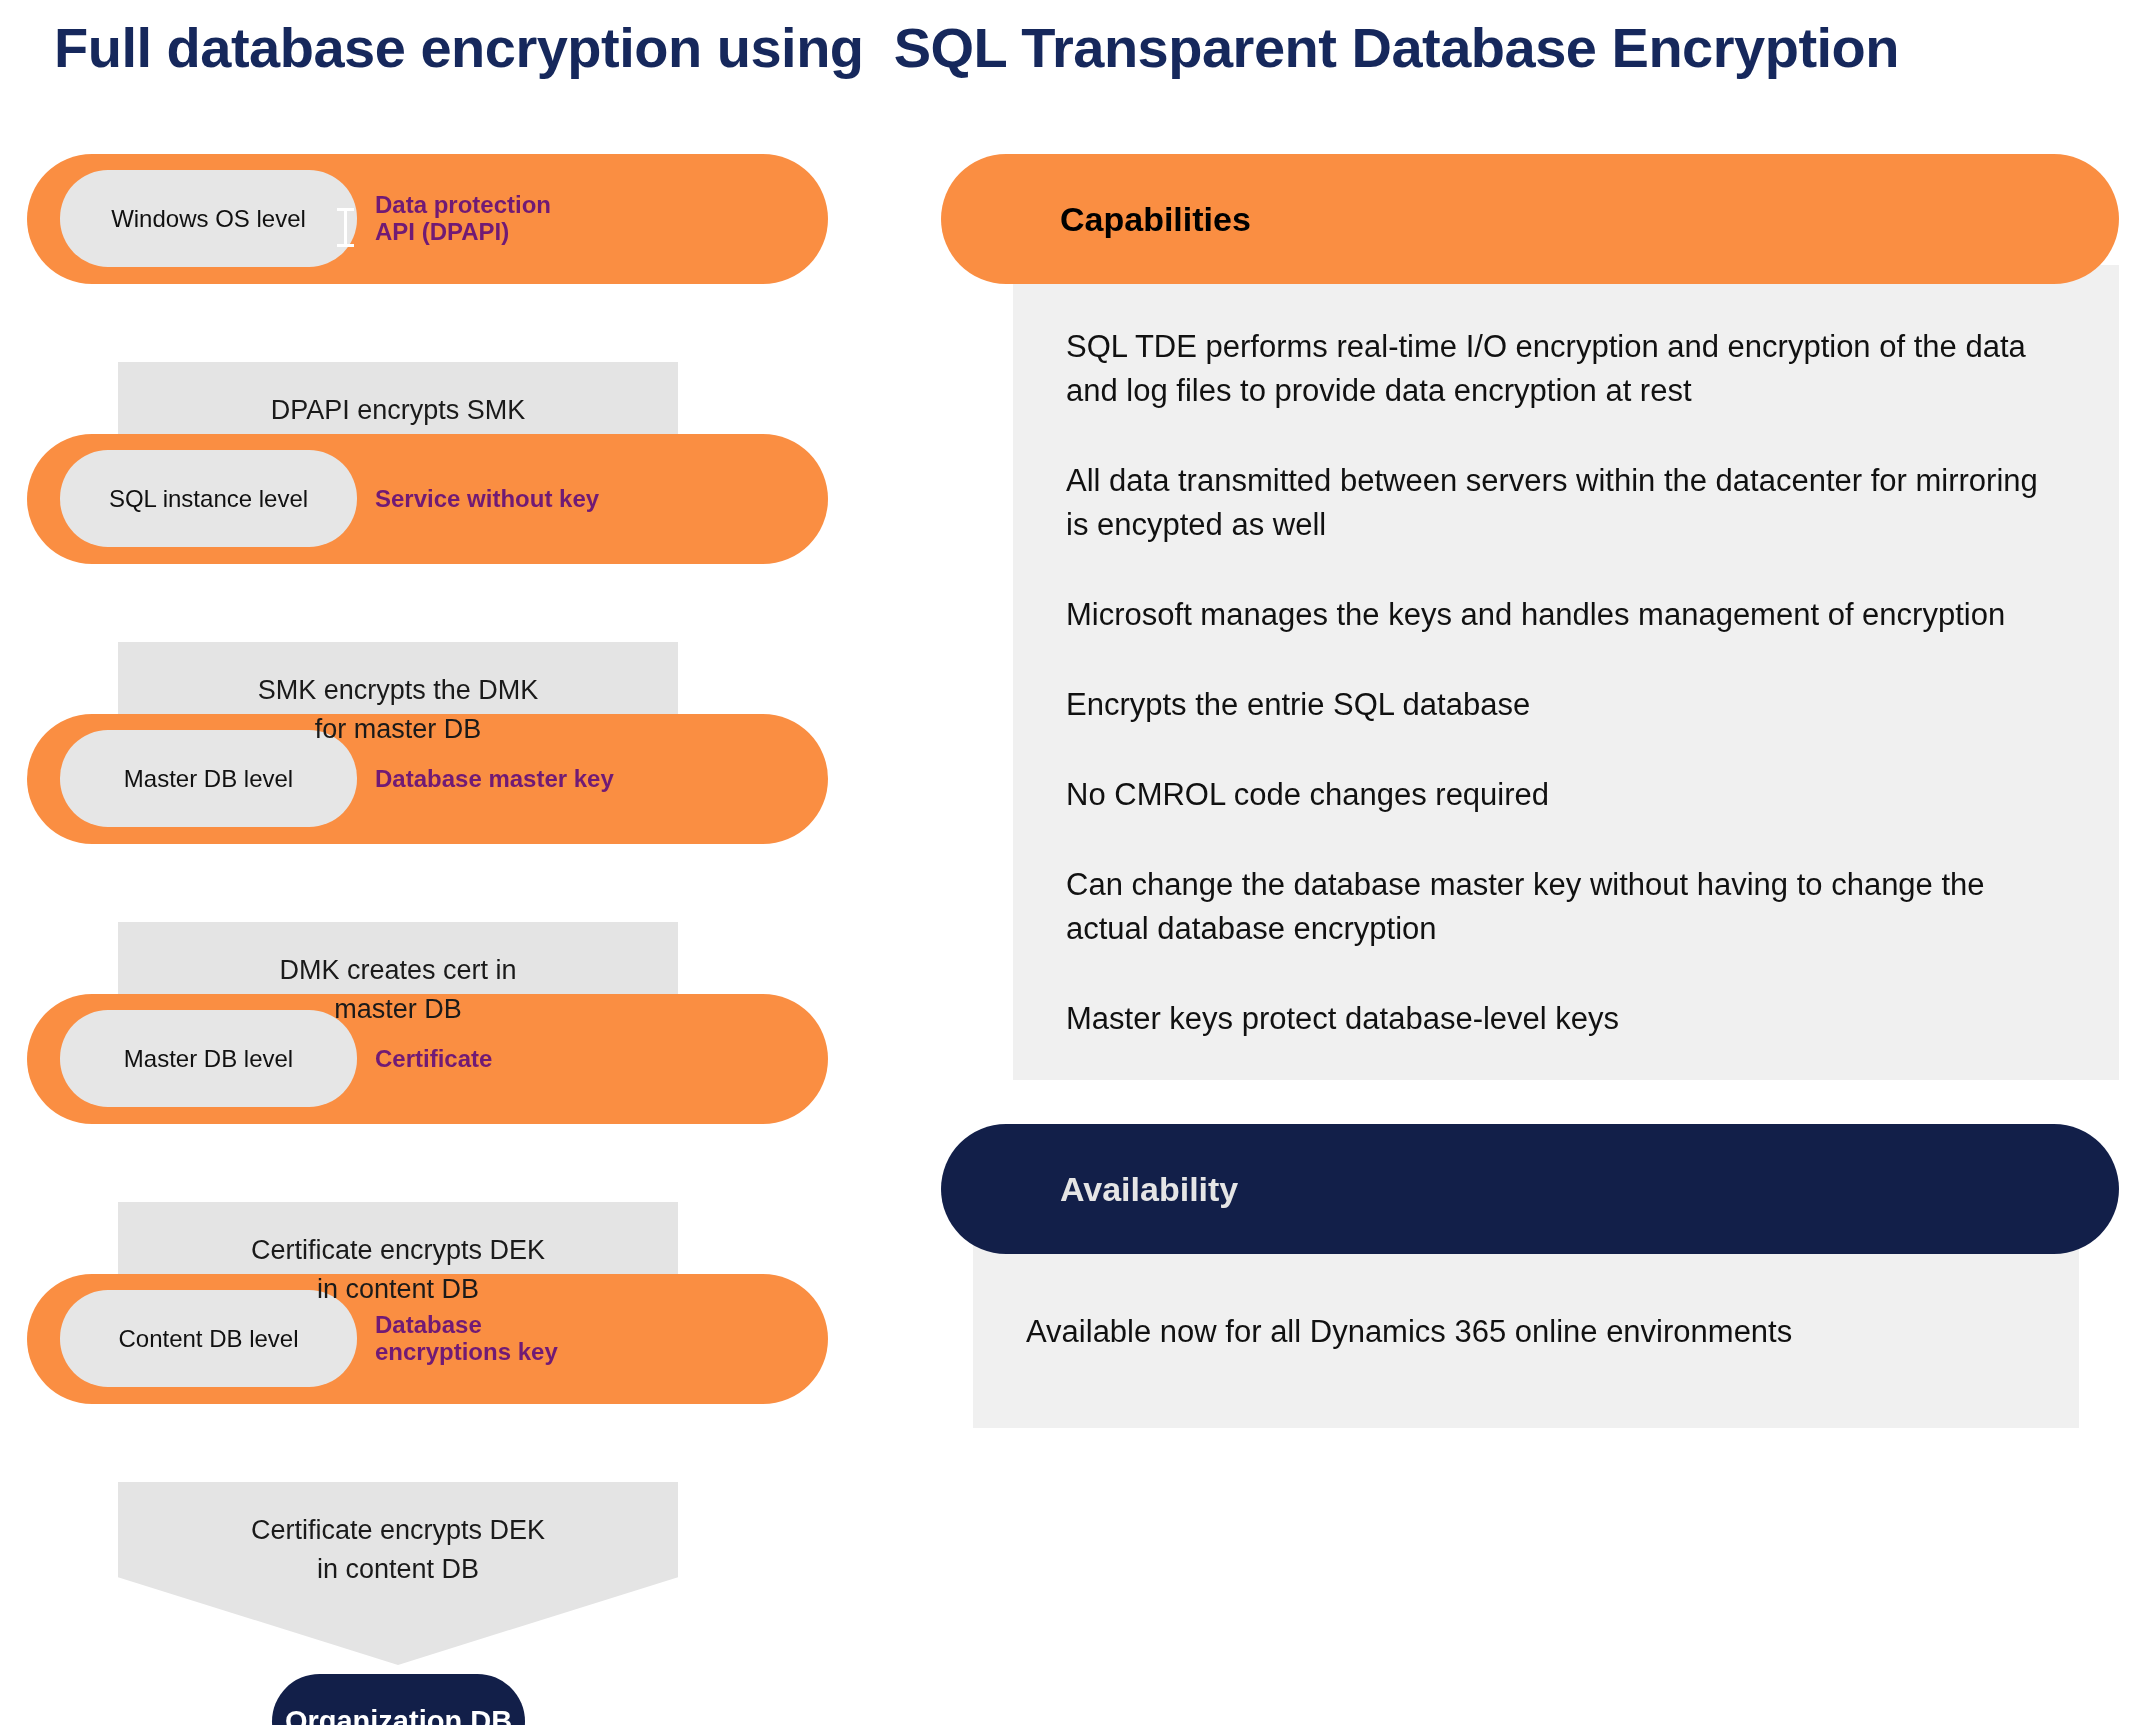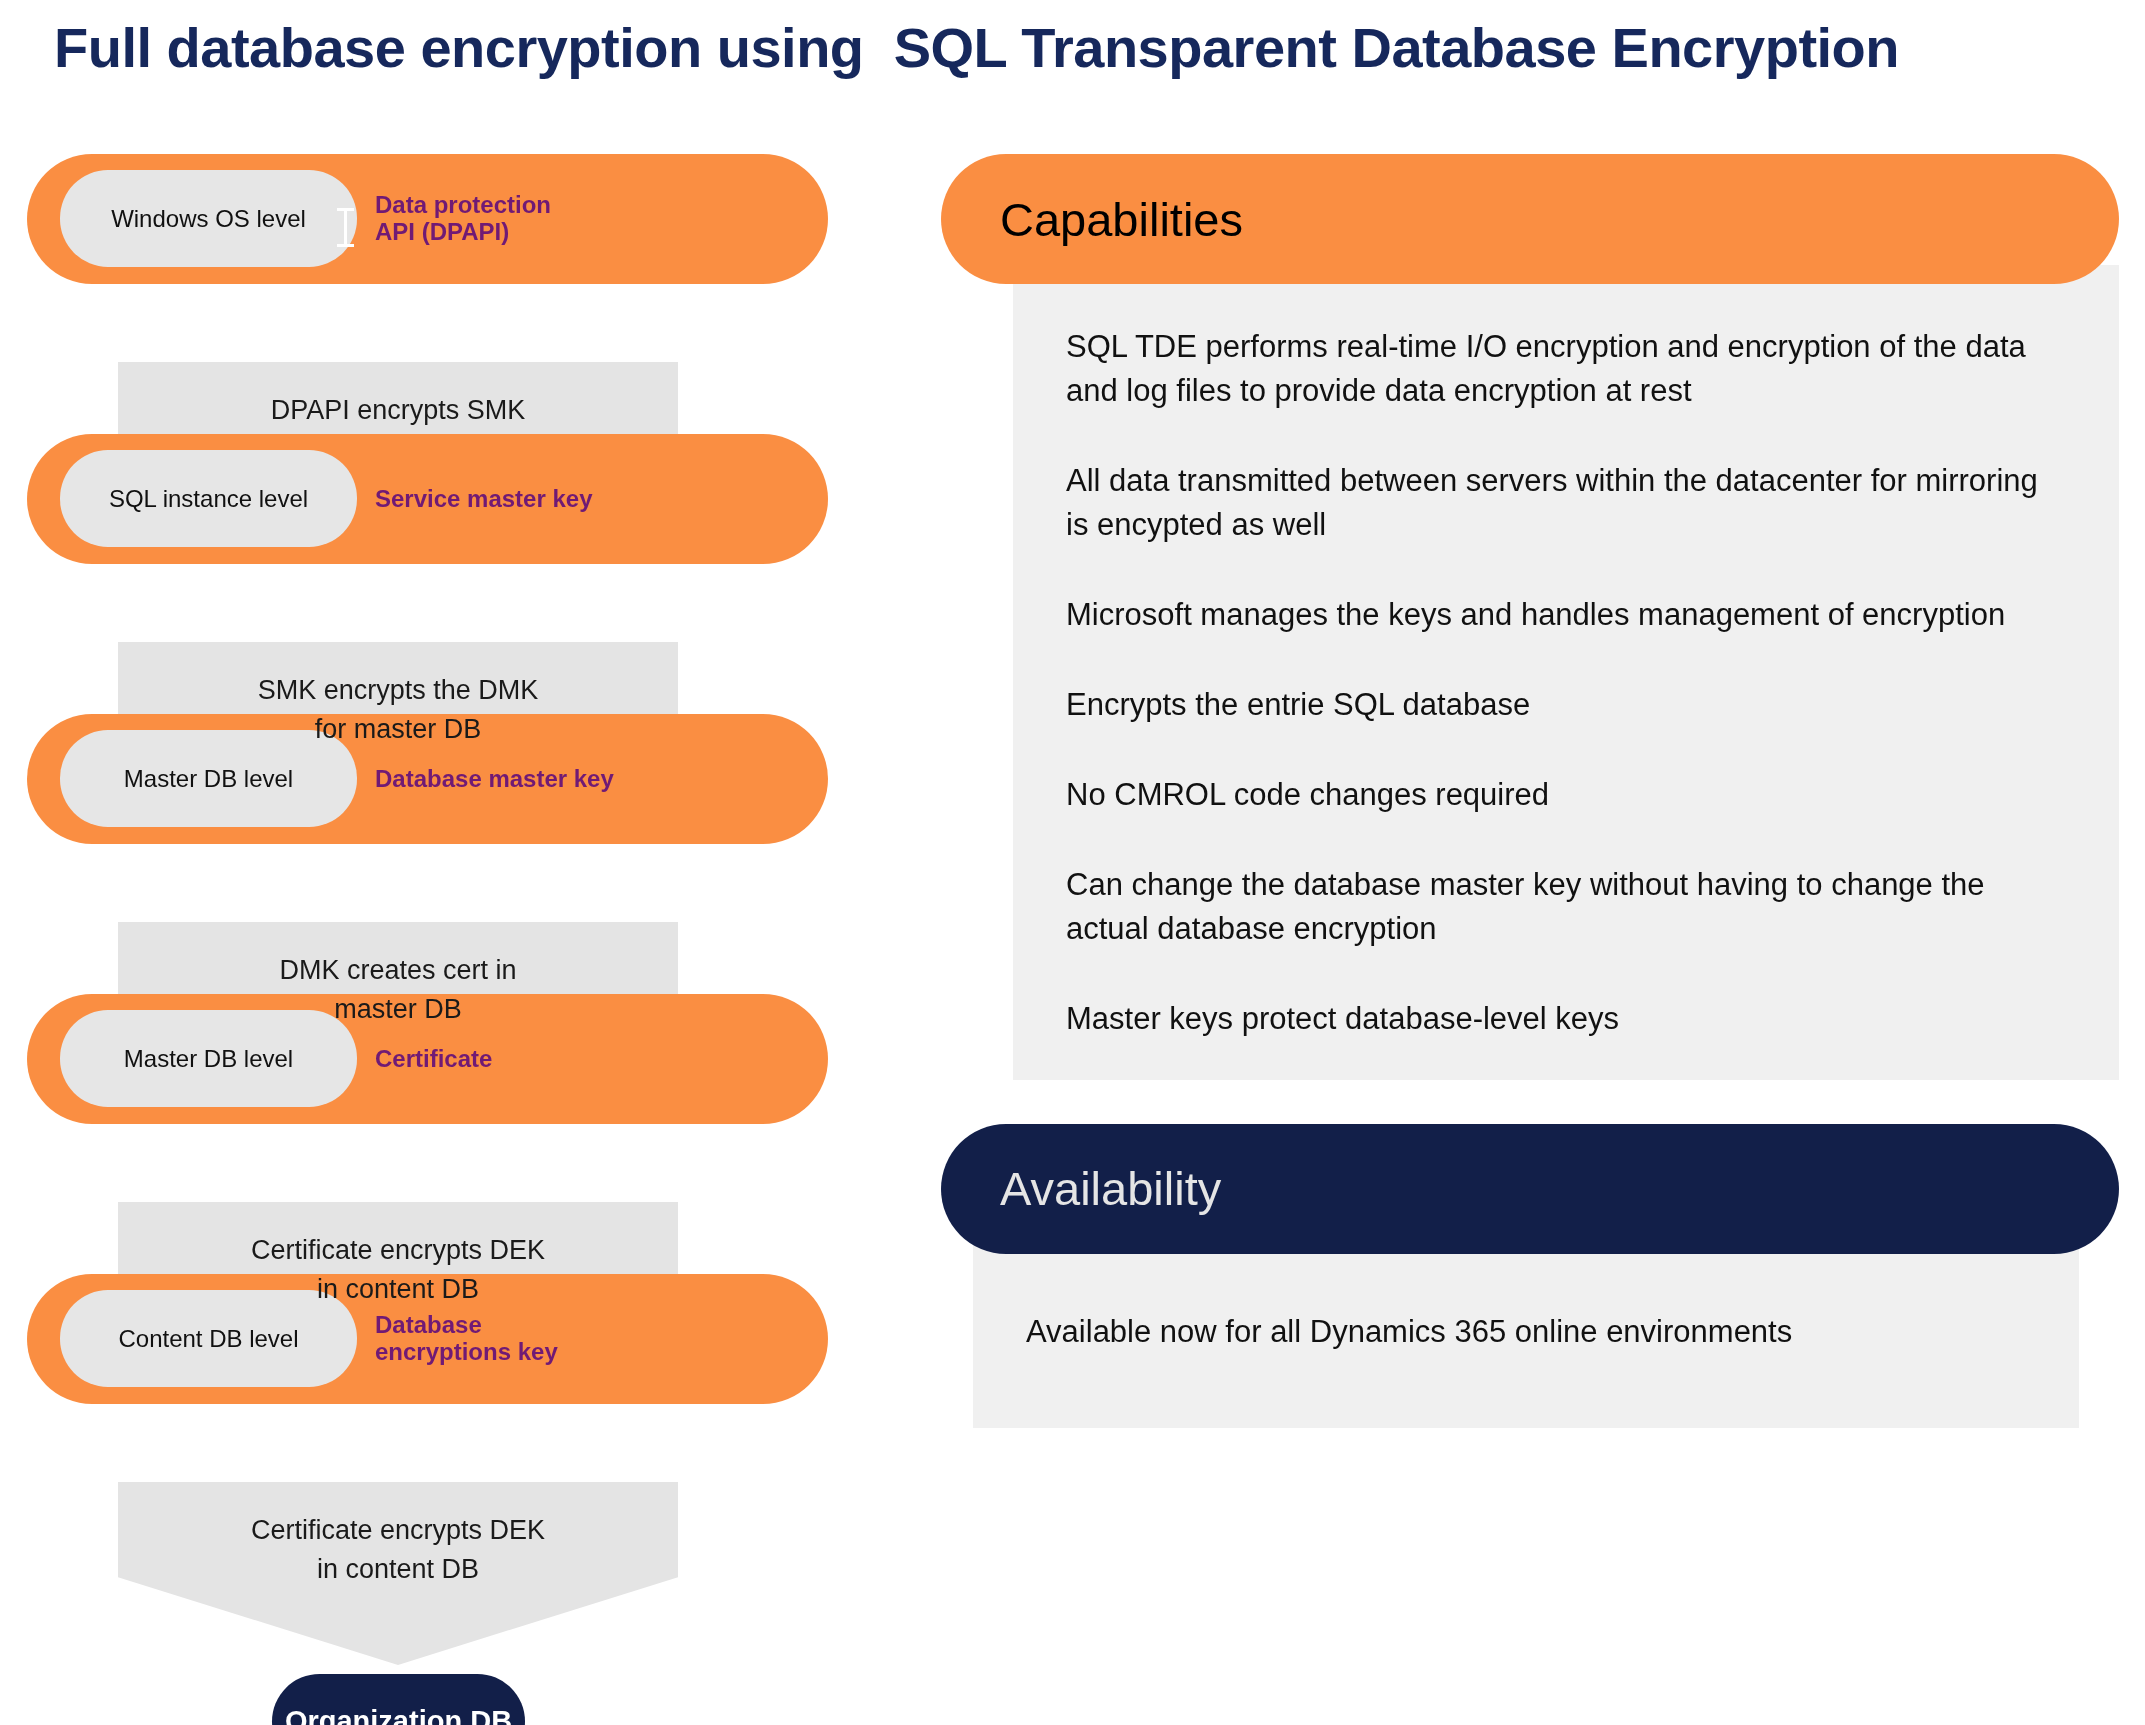--- a/index.html
+++ b/index.html
@@ -161,23 +161,23 @@
     height: 130px;
     border-radius: 66px;
     display: flex;
     align-items: center;
     z-index: 2;
   }
   .section-header.orange { background: #FA8E42; }
   .section-header.navy   { background: #121F49; }
 
   .section-header .hdr-text {
-    margin-left: 59px;
-    font-size: 47px;
-    font-weight: 400;
+    margin-left: 119px;
+    font-size: 34px;
+    font-weight: 700;
     line-height: 1;
   }
   .section-header.orange .hdr-text { color: #000000; }
   .section-header.navy   .hdr-text { color: #e5e5e5; }
 
   .section-body {
     position: relative;
     margin-left: 72px;
     width: 1106px;
     background: #F0F0F0;
@@ -227,21 +227,21 @@
 
     <div class="flow-node" style="top:0px">
       <div class="level-pill">Windows OS level</div>
       <div class="node-title">Data protection
 API (DPAPI)</div>
       <div class="caret-artifact"></div>
     </div>
 
     <div class="flow-node" style="top:280px">
       <div class="level-pill">SQL instance level</div>
-      <div class="node-title">Service master key</div>
+      <div class="node-title">Service without key</div>
     </div>
 
     <div class="flow-node" style="top:560px">
       <div class="level-pill">Master DB level</div>
       <div class="node-title">Database master key</div>
     </div>
 
     <div class="flow-node" style="top:840px">
       <div class="level-pill">Master DB level</div>
       <div class="node-title">Certificate</div>

